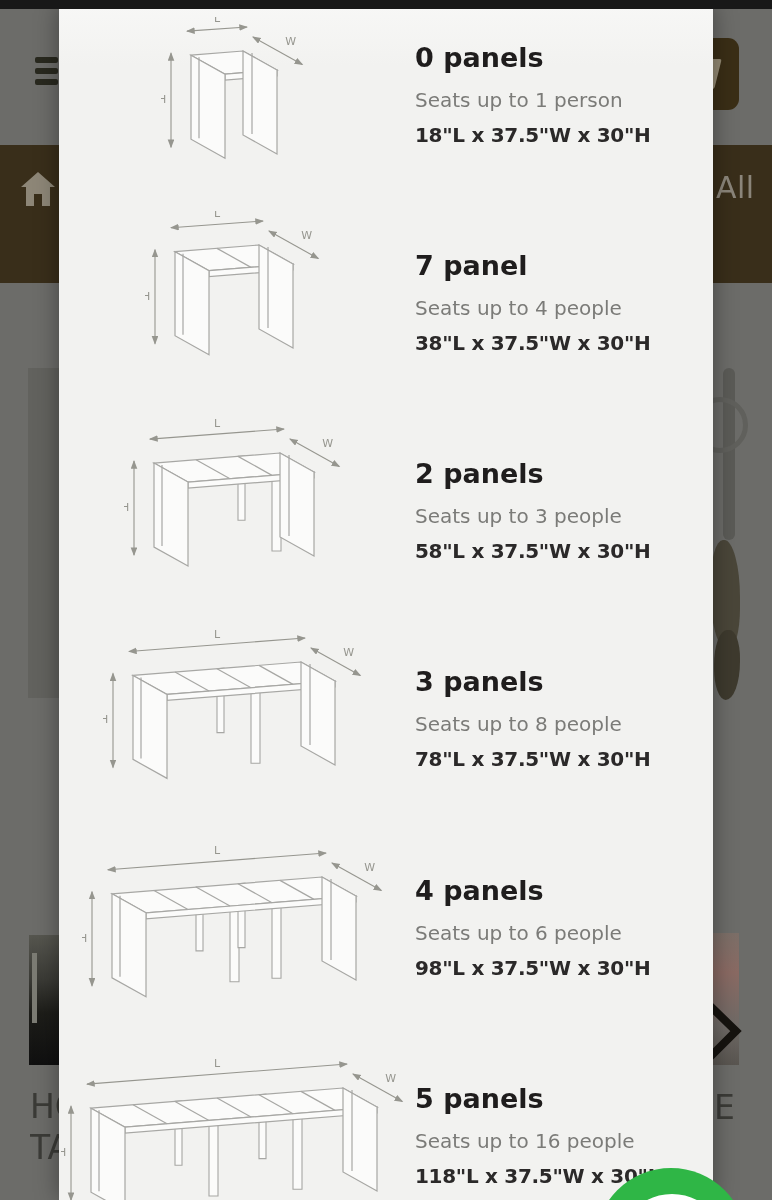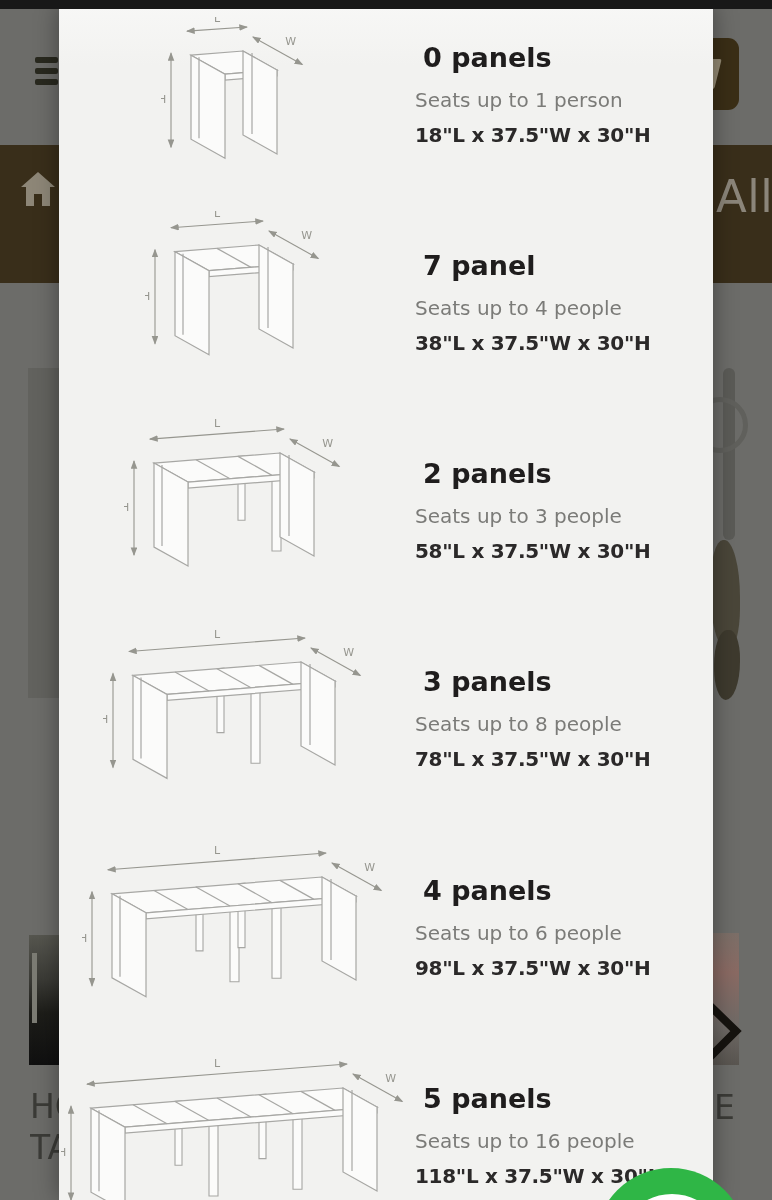--- a/index.html
+++ b/index.html
@@ -11,21 +11,21 @@
   }
   .abs{position:absolute;}
 
   
   #status-bar{left:0;top:0;width:772px;height:9px;background:#181818;z-index:60;}
   #nav-band{left:0;top:145px;width:772px;height:138px;background:#392e1a;z-index:1;}
   .hamburger-bar{width:23px;height:6px;border-radius:2px;background:#29291f;z-index:2;}
   #header-btn{left:701px;top:38px;width:38px;height:72px;border-radius:11px;background:#3a2e16;z-index:2;}
   #header-btn .glyph{position:absolute;left:4px;top:21px;width:13px;height:30px;background:#958b74;transform:skewX(-14deg);border-radius:2px;}
   #home-icon{left:20px;top:170px;z-index:2;}
-  #all-label{left:716px;top:170px;font-size:45px;color:#8b857a;z-index:2;letter-spacing:.5px;text-align:right;}
+  #all-label{left:716px;top:170px;font-size:30px;color:#8b857a;z-index:2;letter-spacing:.5px;text-align:right;}
   .bg-shape{z-index:1;}
   #bg-photo-left{left:28px;top:368px;width:31px;height:330px;background:#62625e;}
   #bg-pole{left:723px;top:368px;width:12px;height:172px;background:#5b5b57;border-radius:6px;}
   #bg-ring{left:692px;top:397px;width:46px;height:46px;border:5px solid #60605c;border-radius:50%;}
   #bg-plant{left:710px;top:540px;width:30px;height:110px;background:#4a4639;border-radius:45% 55% 40% 60%;}
   #bg-plant2{left:714px;top:630px;width:26px;height:70px;background:#3e3a2e;border-radius:50% 40% 55% 45%;}
   #thumb-left{left:29px;top:935px;width:30px;height:130px;background:linear-gradient(#56564f 0%,#3a3a35 35%,#1d1d19 60%,#101010 100%);}
   #thumb-left .shelf{position:absolute;left:3px;top:18px;width:5px;height:70px;background:#7c7c74;}
   #thumb-right{left:713px;top:933px;width:26px;height:132px;background:linear-gradient(#7c6f68 0%,#8a6a63 30%,#6f6a66 70%,#595550 100%);}
   #carousel-next{left:700px;top:998px;z-index:2;}
@@ -35,21 +35,21 @@
   
   #modal{
     left:59px;top:5px;width:654px;height:1195px;
     background:linear-gradient(#f7f7f6 0px,#f2f2f0 60px);
     box-shadow:0 0 22px rgba(0,0,0,.38);
     z-index:10;overflow:hidden;
   }
   .row{position:absolute;left:0;width:654px;height:0;}
   .draw{position:absolute;}
   .rtext{position:absolute;left:356px;top:0;width:290px;}
-  .rtitle{position:absolute;left:8px;top:0;font-size:27px;font-weight:700;color:#1f1d1d;white-space:nowrap;}
+  .rtitle{position:absolute;left:0;top:0;font-size:27px;font-weight:700;color:#1f1d1d;white-space:nowrap;}
   .rseats{position:absolute;left:0;top:46px;font-size:20px;color:#7b7b78;white-space:nowrap;}
   .rdims{position:absolute;left:0;top:81px;font-size:20px;font-weight:700;color:#2b2929;letter-spacing:-.3px;white-space:nowrap;}
 
   
   #chat{
     left:595px;top:1168px;width:152px;height:152px;border-radius:50%;
     background:#2fb646;z-index:50;
   }
   #chat .ring{
     position:absolute;left:24px;top:26px;width:74px;height:74px;

